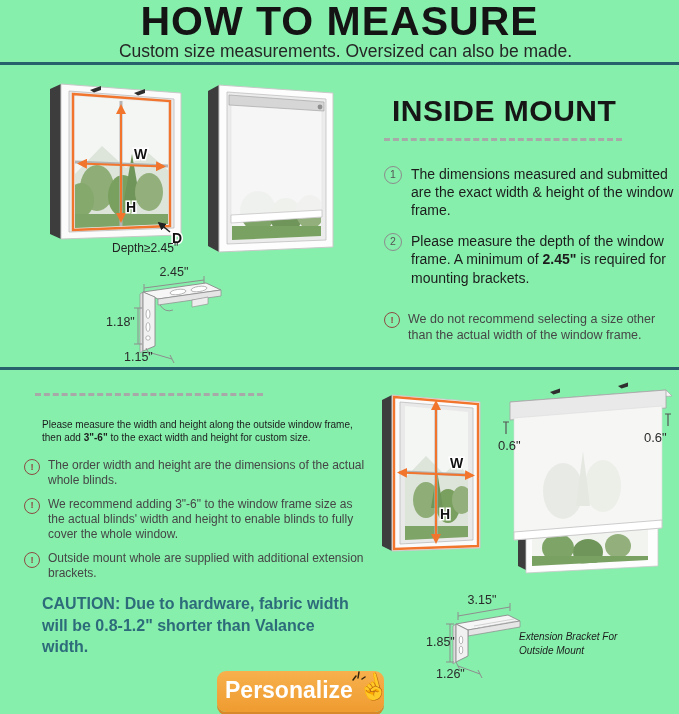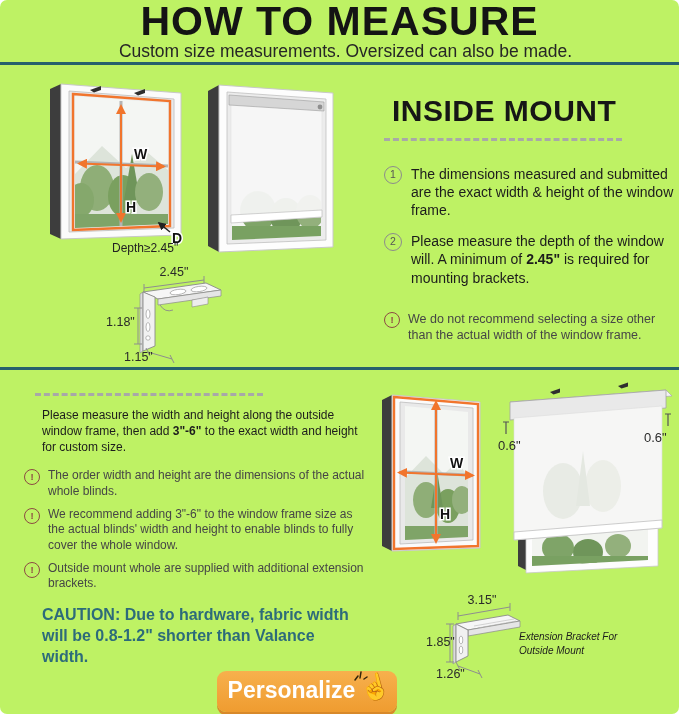--- a/index.html
+++ b/index.html
@@ -1,17 +1,17 @@
 <!DOCTYPE html>
 <html><head>
 <meta charset="utf-8">
 <style>
   html,body{margin:0;padding:0;background:#fff;}
-  .page{position:relative;width:679px;height:714px;background:#bef264;overflow:hidden;
-        font-family:"Liberation Sans",sans-serif;color:#1a1a1a;border-radius:7px;}
+  .page{position:relative;width:679px;height:714px;background:#86efac;overflow:hidden;
+        font-family:"Liberation Sans",sans-serif;color:#1a1a1a;}
 
   
   .title{position:absolute;top:-2px;left:0;right:0;text-align:center;
          font-size:41px;font-weight:700;letter-spacing:1px;color:#141414;}
   .subtitle{position:absolute;top:41px;left:0;right:0;text-align:center;
             font-size:17.5px;color:#262626;margin-left:12px;}
   .divider{position:absolute;left:0;right:0;height:3px;background:#26616c;}
   .d1{top:62px}.d2{top:367px}
 
   
@@ -29,36 +29,36 @@
   .step{display:flex;gap:9px;margin-bottom:12px;font-size:14px;line-height:1.32;color:#1c1c1c;}
   .circle-num{flex:0 0 auto;width:16px;height:16px;border:1.4px solid #8c8c8c;border-radius:50%;
               color:#555;font-size:10.5px;display:flex;align-items:center;justify-content:center;margin-top:1px;}
   .step b{font-weight:700;}
 
   .note{display:flex;gap:8px;font-size:12px;line-height:1.28;color:#464646;margin-bottom:8px;}
   .inside-col .note{margin-top:24px;font-size:12.5px;}
   .warn-circle{flex:0 0 auto;width:14px;height:14px;border:1.4px solid #8d4a43;border-radius:50%;
                color:#8d4a43;font-weight:700;font-size:9.5px;display:flex;align-items:center;justify-content:center;margin-top:1px;}
 
-  .intro{margin:11px 0 0 18px;width:322px;font-size:12px;line-height:1.34;color:#1c1c1c;}
+  .intro{margin:22px 0 0 18px;width:322px;font-size:10px;line-height:1.34;color:#1c1c1c;}
   .notes{margin-top:13px;}
   .caution{margin:12px 0 0 18px;width:320px;font-size:16px;font-weight:700;
            color:#2d6b7a;line-height:1.33;}
 
   
   .illus{position:absolute;}
   .mlabel{font-size:14px;font-weight:700;fill:#111;paint-order:stroke;stroke:#ffffff;stroke-width:3px;}
   .dimtext{font-size:12.5px;fill:#2a2a2a;}
   .depth-note{position:absolute;left:112px;top:241px;font-size:12px;color:#222;}
   .bracket-name{position:absolute;font-size:14.5px;color:#1c1c1c;line-height:1.4;}
   .bn1{left:229px;top:303px;width:80px;}
   .bn2{left:519px;top:630px;width:102px;font-size:10px;font-style:italic;}
 
   
-  .cta{position:absolute;left:217px;top:671px;width:180px;height:41px;
+  .cta{position:absolute;left:217px;top:671px;width:167px;height:41px;
        background:linear-gradient(180deg,#f7b04d,#ef9c30);border:none;border-radius:9px;
        box-shadow:0 3px 0 #d8892a;color:#fff;font-size:23px;font-weight:700;
        font-family:"Liberation Sans",sans-serif;display:flex;align-items:center;justify-content:center;
        gap:3px;cursor:pointer;padding:0 8px 2px 8px;}
   .hand-wrap{position:relative;display:inline-block;width:28px;height:30px;}
   .hand{position:absolute;left:2px;top:-1px;font-size:25px;color:#33250c;line-height:1;
         transform:rotate(-14deg);font-weight:400;}
   .sparks{position:absolute;left:-4px;top:-6px;}
 </style>
 </head>
@@ -139,21 +139,21 @@
   <div class="inside-col">
     <h2 class="mount-heading">INSIDE MOUNT</h2>
     <hr class="dash">
     <div class="steps">
       <div class="step">
         <span class="circle-num">1</span>
         <span><span>The dimensions measured and submitted are the exact width &amp; height of the window frame.</span><b></b><span></span></span>
       </div>
       <div class="step">
         <span class="circle-num">2</span>
-        <span><span>Please measure the depth of the window will. A minimum of </span><b>2.45"</b><span> is required for mounting brackets.</span></span>
+        <span><span>Please measure the depth of the window frame. A minimum of </span><b>2.45"</b><span> is required for mounting brackets.</span></span>
       </div>
     </div>
     <div class="note">
       <span class="warn-circle">!</span>
       <span>We do not recommend selecting a size other than the actual width of the window frame.</span>
     </div>
   </div>
 
   <svg class="illus" style="left:100px;top:264px" width="140" height="100" viewBox="0 0 140 100">
     <line x1="44" y1="24" x2="104" y2="16" stroke="#8e8e8e"></line>

